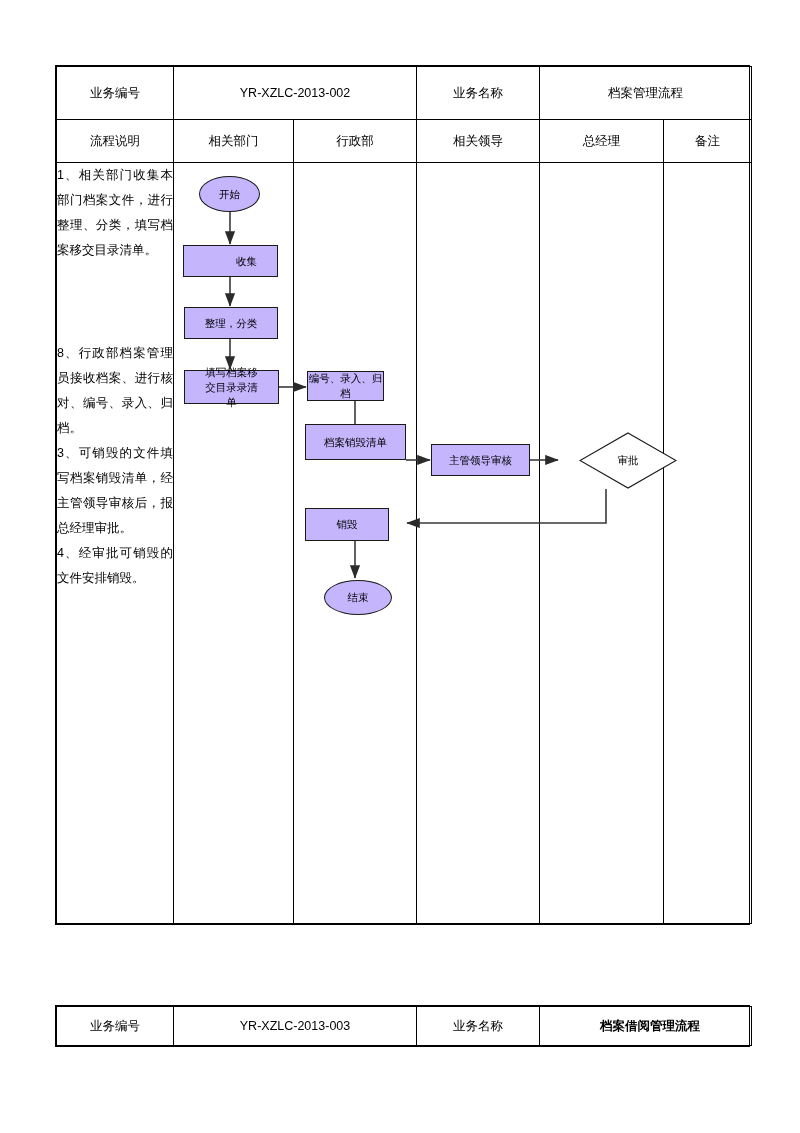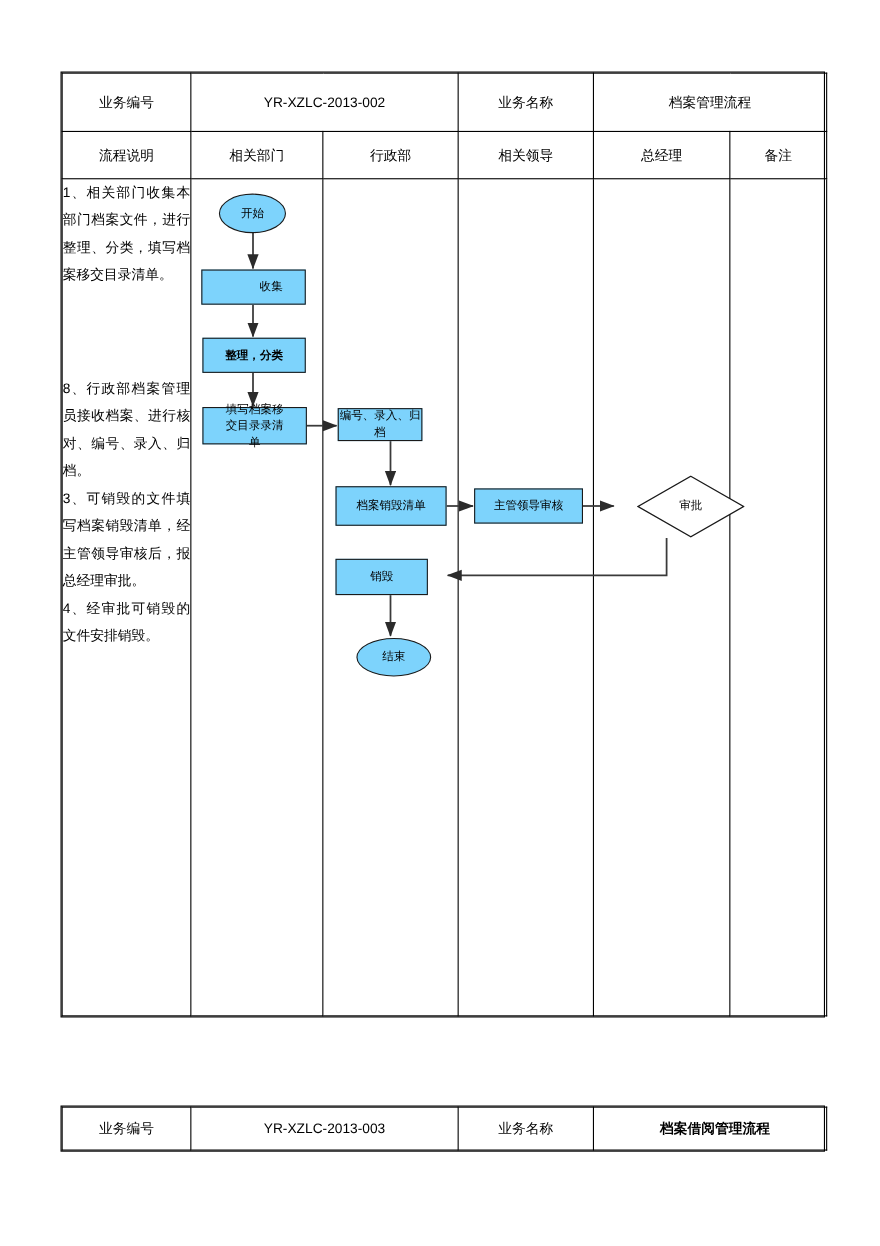--- a/index.html
+++ b/index.html
@@ -73,21 +73,21 @@
     left: 0;
     top: 0;
     width: 800px;
     height: 1133px;
     pointer-events: none;
   }
   .node {
     position: absolute;
     box-sizing: border-box;
     border: 1px solid #1a1a1a;
-    background: #7dd3fc;
+    background: #c4b5fd;
     display: flex;
     align-items: center;
     justify-content: center;
     text-align: center;
     font-size: 10.5px;
     line-height: 15px;
     color: #000;
   }
   .node.ellipse { border-radius: 50%; }
   .node.diamond {
@@ -209,33 +209,33 @@
 </svg>
 
 <div class="node ellipse" style="left:199px; top:176px; width:61px; height:36px;">
   <span>开始</span>
 </div>
 
 <div class="node" style="left:183px; top:245px; width:95px; height:32px;padding-left:32px;">
   <span>收集</span>
 </div>
 
-<div class="node" style="left:184px; top:307px; width:94px; height:32px;font-weight:bold;">
+<div class="node" style="left:184px; top:307px; width:94px; height:32px;">
   <span>整理，分类</span>
 </div>
 
 <div class="node" style="left:184px; top:370px; width:95px; height:34px; padding:0 20px;">
   <span>填写档案移交目录录清单</span>
 </div>
 
 <div class="node" style="left:307px; top:371px; width:77px; height:30px;">
   <span>编号、录入、归档</span>
 </div>
 
-<div class="node" style="left:305px; top:442px; width:101px; height:36px;">
+<div class="node" style="left:305px; top:424px; width:101px; height:36px;">
   <span>档案销毁清单</span>
 </div>
 
 <div class="node" style="left:431px; top:444px; width:99px; height:32px;">
   <span>主管领导审核</span>
 </div>
 
 <div class="node diamond" style="left:579px; top:432px; width:98px; height:57px;">
   <svg class="diamond-svg" viewBox="0 0 98 57" preserveAspectRatio="none">
     <polygon points="49,1 97,28.5 49,56 1,28.5" fill="#ffffff" stroke="#1a1a1a" stroke-width="1.2"></polygon>

